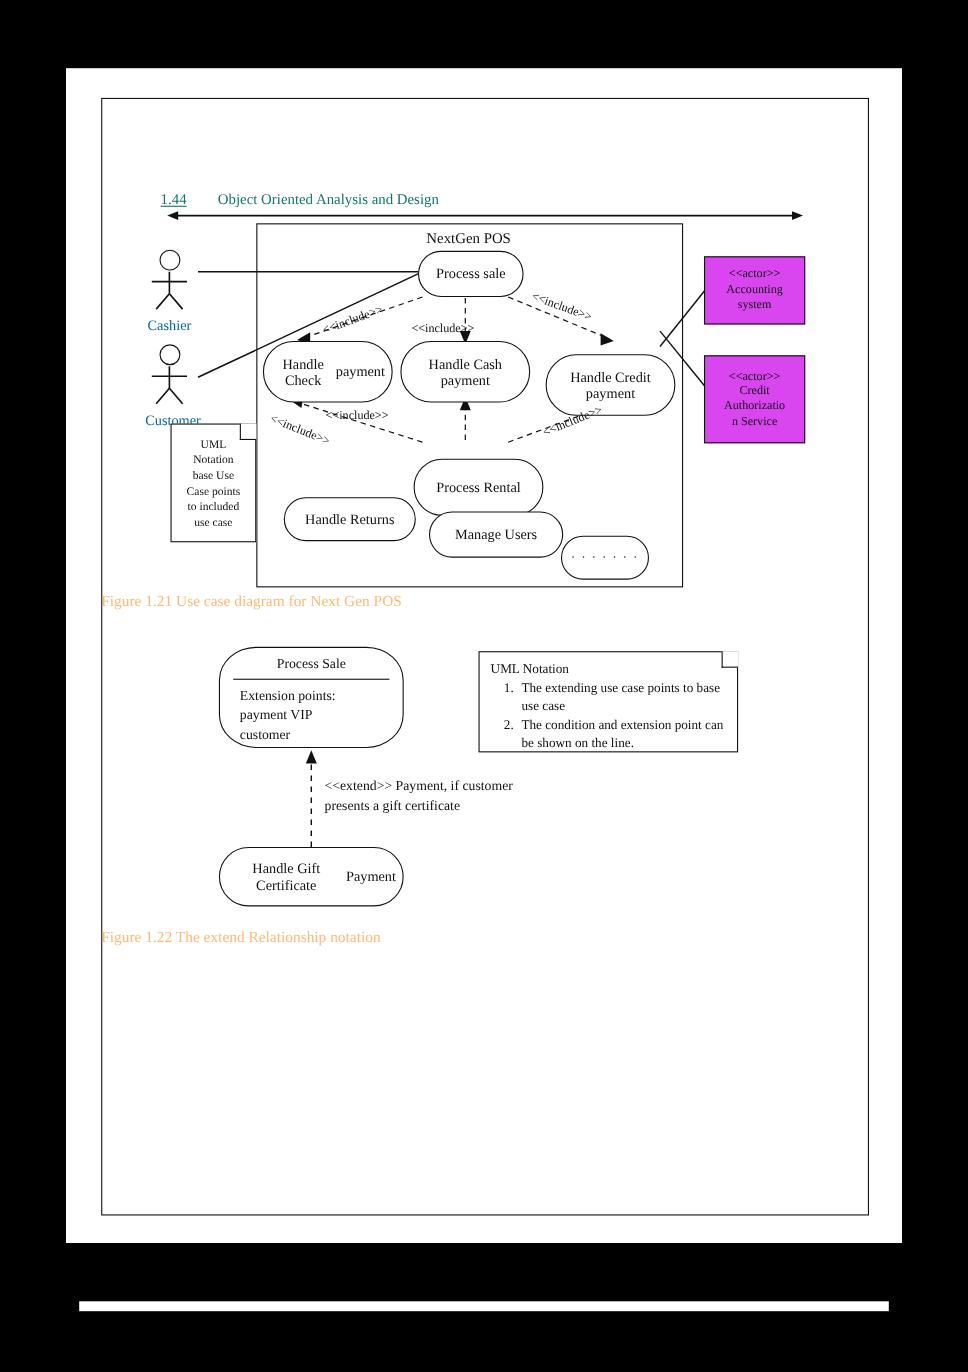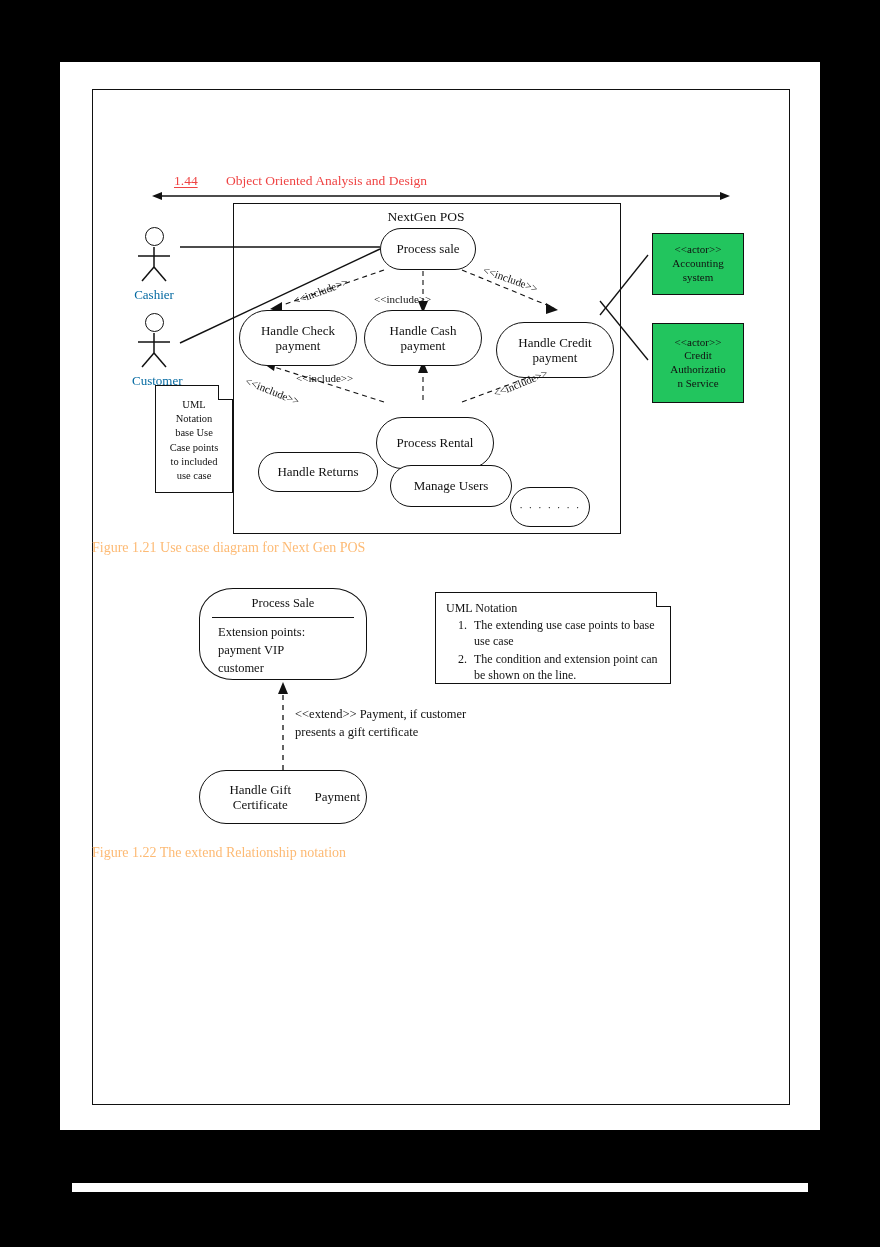--- a/index.html
+++ b/index.html
@@ -9,43 +9,43 @@
   #backdrop{position:absolute;inset:0;background:#000;}
   #sheet{position:absolute;left:60px;top:62px;width:760px;height:1068px;background:#fff;}
   #bottom-band{position:absolute;left:0;top:1130px;width:880px;height:117px;background:#000;}
   #bottom-stripe{position:absolute;left:72px;top:1183px;width:736px;height:9px;background:#fff;}
 
   
   #page-frame{position:absolute;left:92px;top:89px;width:696px;height:1014px;border:1.6px solid #111;background:#fff;}
 
   
   #hdr{position:absolute;left:146px;top:173px;width:600px;height:20px;
-       font-size:13.5px;color:#ef4444;white-space:nowrap;margin-left:28px;}
+       font-size:13.5px;color:#0f766e;white-space:nowrap;}
   #hdr .num{display:inline-block;width:52px;text-decoration:underline;text-underline-offset:2px;}
   #hdr-rule{position:absolute;left:152px;top:190px;width:578px;height:12px;}
 
   
   #fig1{position:absolute;left:92px;top:195px;width:696px;height:360px;}
   #sysbox{position:absolute;left:141px;top:8px;width:386px;height:329px;border:1.6px solid #111;background:#fff;}
   #sysname{position:absolute;left:141px;top:14px;width:386px;text-align:center;font-size:13.5px;color:#111;}
 
   .uc{position:absolute;border:1.4px solid #111;border-radius:999px;background:#fff;
       display:flex;align-items:center;justify-content:center;text-align:center;
       font-size:13px;line-height:1.18;color:#111;box-sizing:border-box;padding:2px 6px;}
 
   
   .actor{position:absolute;width:44px;}
   .actor .head{width:17px;height:17px;border:1.5px solid #111;border-radius:50%;margin:0 auto;background:#fff;}
   .actor .body{position:relative;width:44px;height:34px;margin-top:1px;}
   .actor .lbl{text-align:center;font-size:13px;color:#0369a1;margin-top:2px;white-space:nowrap;}
 
   
-  .actorbox{position:absolute;border:1.5px solid #111;background:#22c55e;
+  .actorbox{position:absolute;border:1.5px solid #111;background:#d946ef;
             font-size:11px;line-height:1.25;text-align:center;color:#111;
-            display:flex;flex-direction:column;align-items:center;justify-content:center;box-sizing:border-box;padding:3px;margin-left:12px;}
+            display:flex;flex-direction:column;align-items:center;justify-content:center;box-sizing:border-box;padding:3px;}
 
   
   .note{position:absolute;border:1.2px solid #111;background:#fff;box-sizing:border-box;
         font-size:10.5px;line-height:1.35;color:#111;}
   .note .dogear{position:absolute;right:-1px;top:-1px;width:14px;height:14px;background:#fff;
                 border-left:1.2px solid #111;border-bottom:1.2px solid #111;
                 transform:none;}
   .note-sm{padding:12px 4px 4px;text-align:center;}
 
   .inc{position:absolute;font-size:11px;color:#111;white-space:nowrap;}
@@ -142,21 +142,21 @@
       <line class="ln" x1="22" y1="20" x2="10" y2="34" stroke-width="1.5"></line>
       <line class="ln" x1="22" y1="20" x2="34" y2="34" stroke-width="1.5"></line>
     </svg>
     <div class="lbl">Customer</div>
   </div>
 
   <div class="uc" style="left:288px;top:33px;width:96px;height:42px;">
     <span>Process sale</span>
   </div>
 
-  <div class="uc" style="left:147px;top:115px;width:118px;height:56px;flex-direction:column;">
+  <div class="uc" style="left:147px;top:115px;width:118px;height:56px;flex-direction:row;">
     <span>Handle Check</span>
     <span>payment</span>
   </div>
 
   <div class="uc" style="left:272px;top:115px;width:118px;height:56px;flex-direction:column;">
     <span>Handle Cash</span>
     <span>payment</span>
   </div>
 
   <div class="uc" style="left:404px;top:109px;width:118px;height:56px;flex-direction:column;margin-top:18px;">

